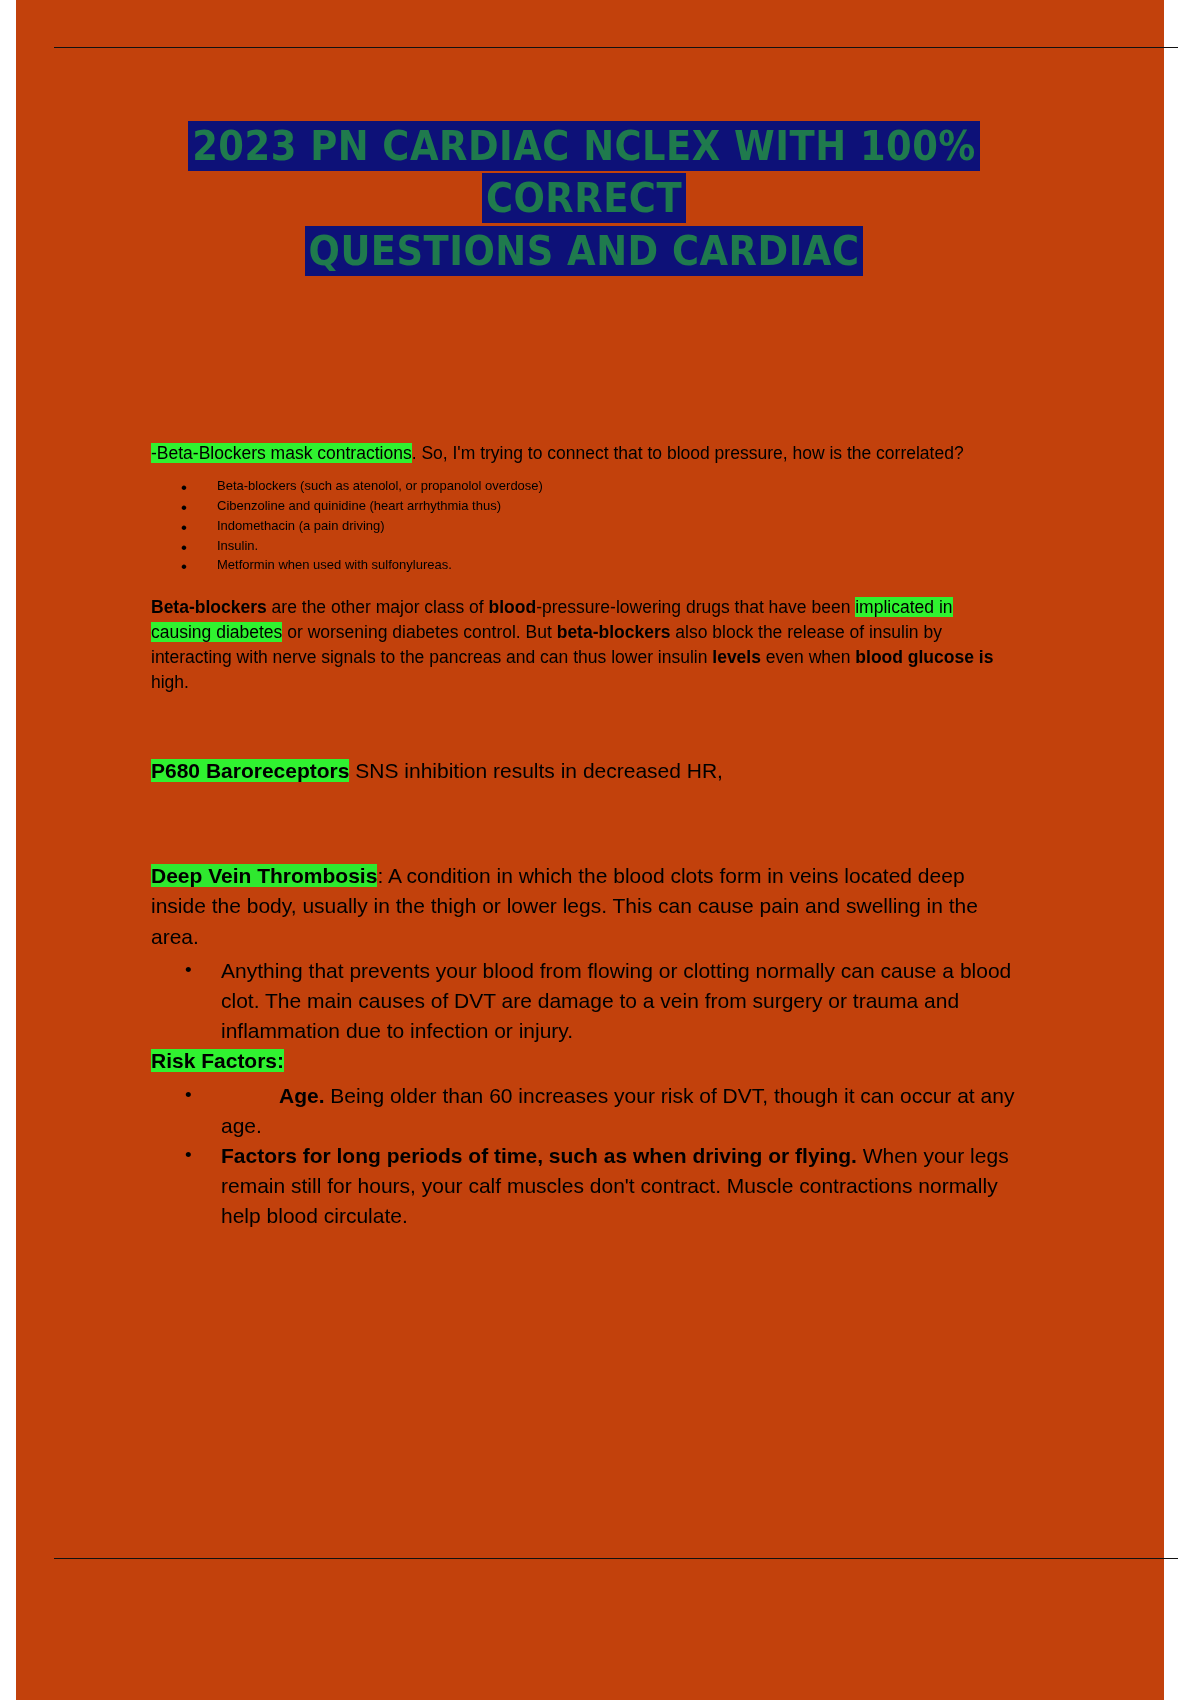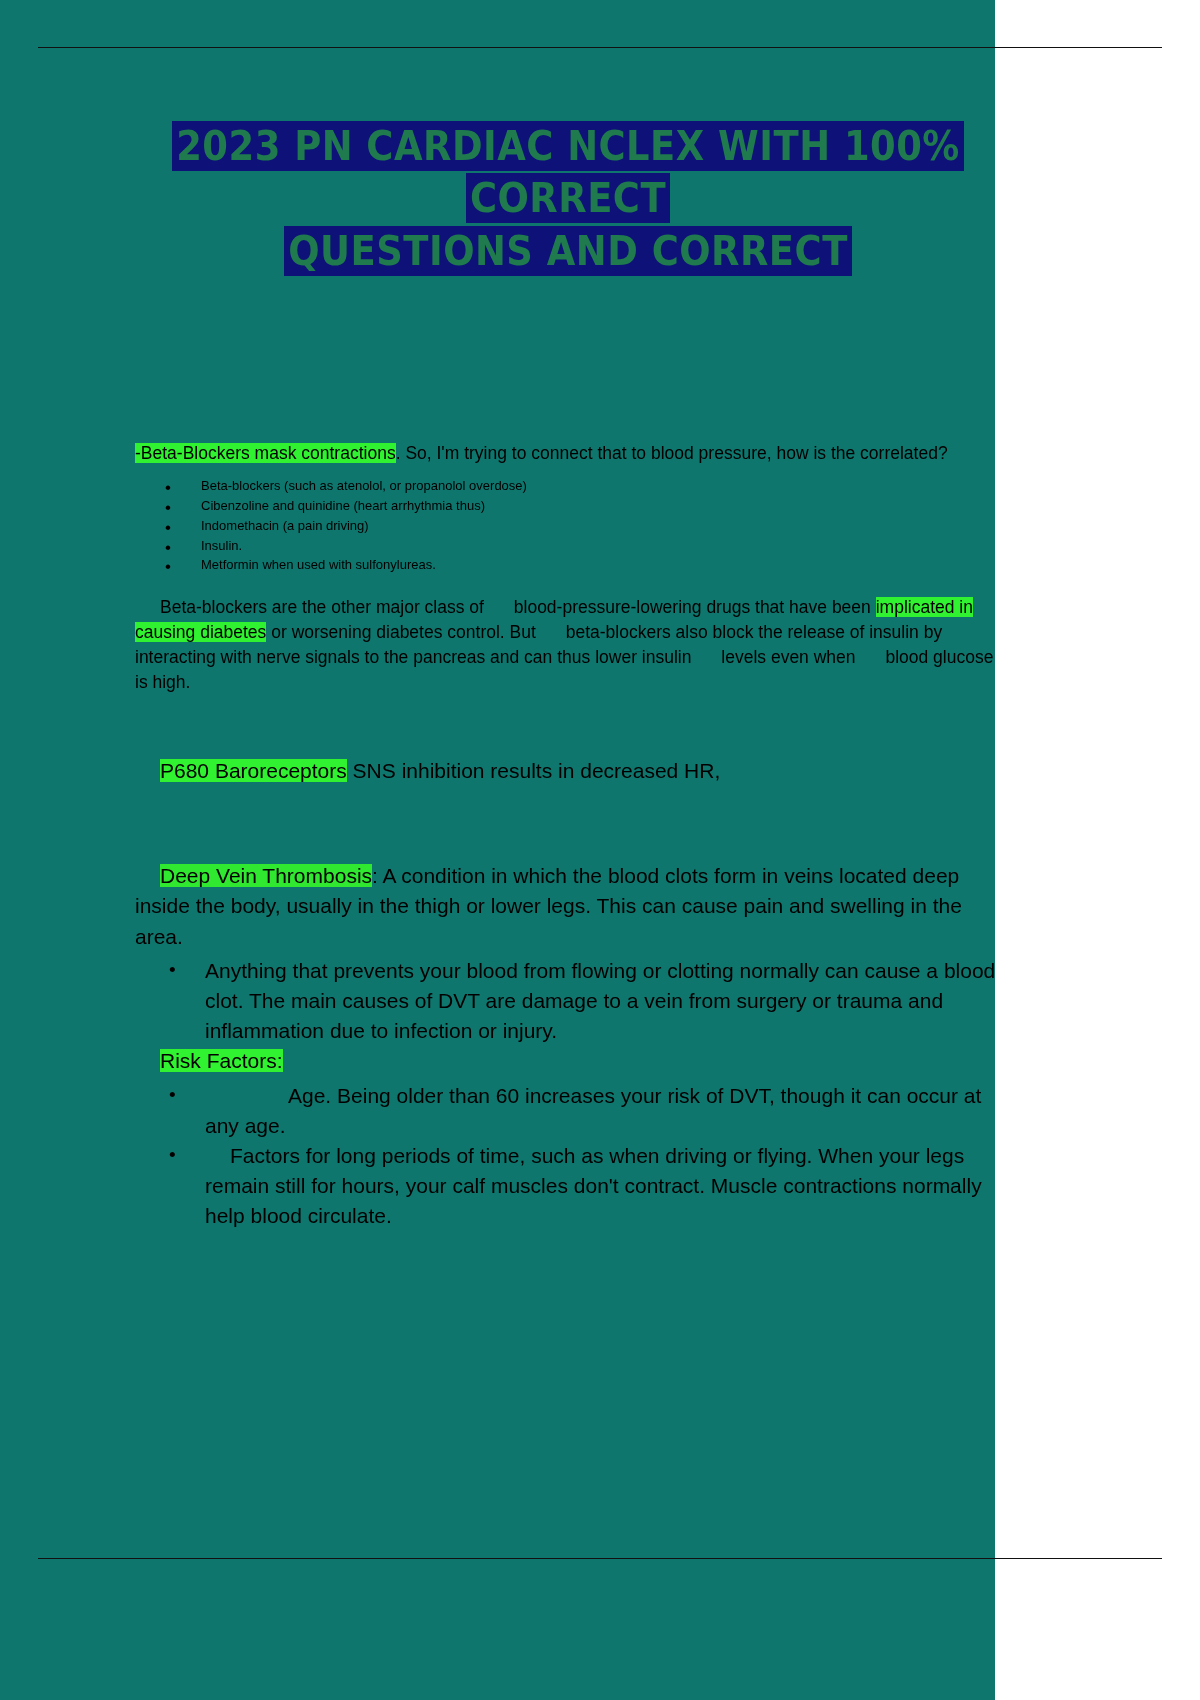--- a/index.html
+++ b/index.html
@@ -10,24 +10,24 @@
   body {
     width: 1200px;
     height: 1700px;
     font-family: "Liberation Sans", sans-serif;
     color: #000000;
     position: relative;
     overflow: hidden;
   }
   .page {
     position: absolute;
-    left: 0; top: 0;
-    width: 995px;
+    left: 16px; top: 0;
+    width: 1148px;
     height: 1700px;
-    background: #0f766e;
+    background: #c2410c;
   }
   .rule {
     position: absolute;
     left: 38px;
     width: 1124px;
     border-top: 1px solid #111;
   }
   .rule-top { top: 47px; }
   .rule-bottom { top: 1558px; }
 
@@ -109,35 +109,35 @@
   }
   ul.bullets-lg li::before {
     content: "\2022";
     position: absolute;
     left: -28px;
     top: 0px;
     font-size: 19px;
   }
   .indent-age { display: inline-block; width: 58px; }
 
-  b, strong { font-weight: normal; margin-left: 25px; }
+  b, strong { font-weight: bold; }
 </style>
 </head>
 <body>
 
 <div class="page">
 
   <div class="rule rule-top"></div>
   <div class="rule rule-bottom"></div>
 
   <div class="content">
 
     <div class="doc-title">
       <span class="titlehl">2023 PN CARDIAC NCLEX WITH 100% CORRECT</span><br>
-      <span class="titlehl">QUESTIONS AND CORRECT</span>
+      <span class="titlehl">QUESTIONS AND CARDIAC</span>
     </div>
 
     <div class="spacer-lg"></div>
     <div class="spacer-md"></div>
 
 
     <div class="spacer-lg"></div>
 
     <p class="small">
       <span class="hl">-Beta-Blockers mask contractions</span><span>. So, I'm trying to connect that to blood pressure, how is the correlated?</span>

